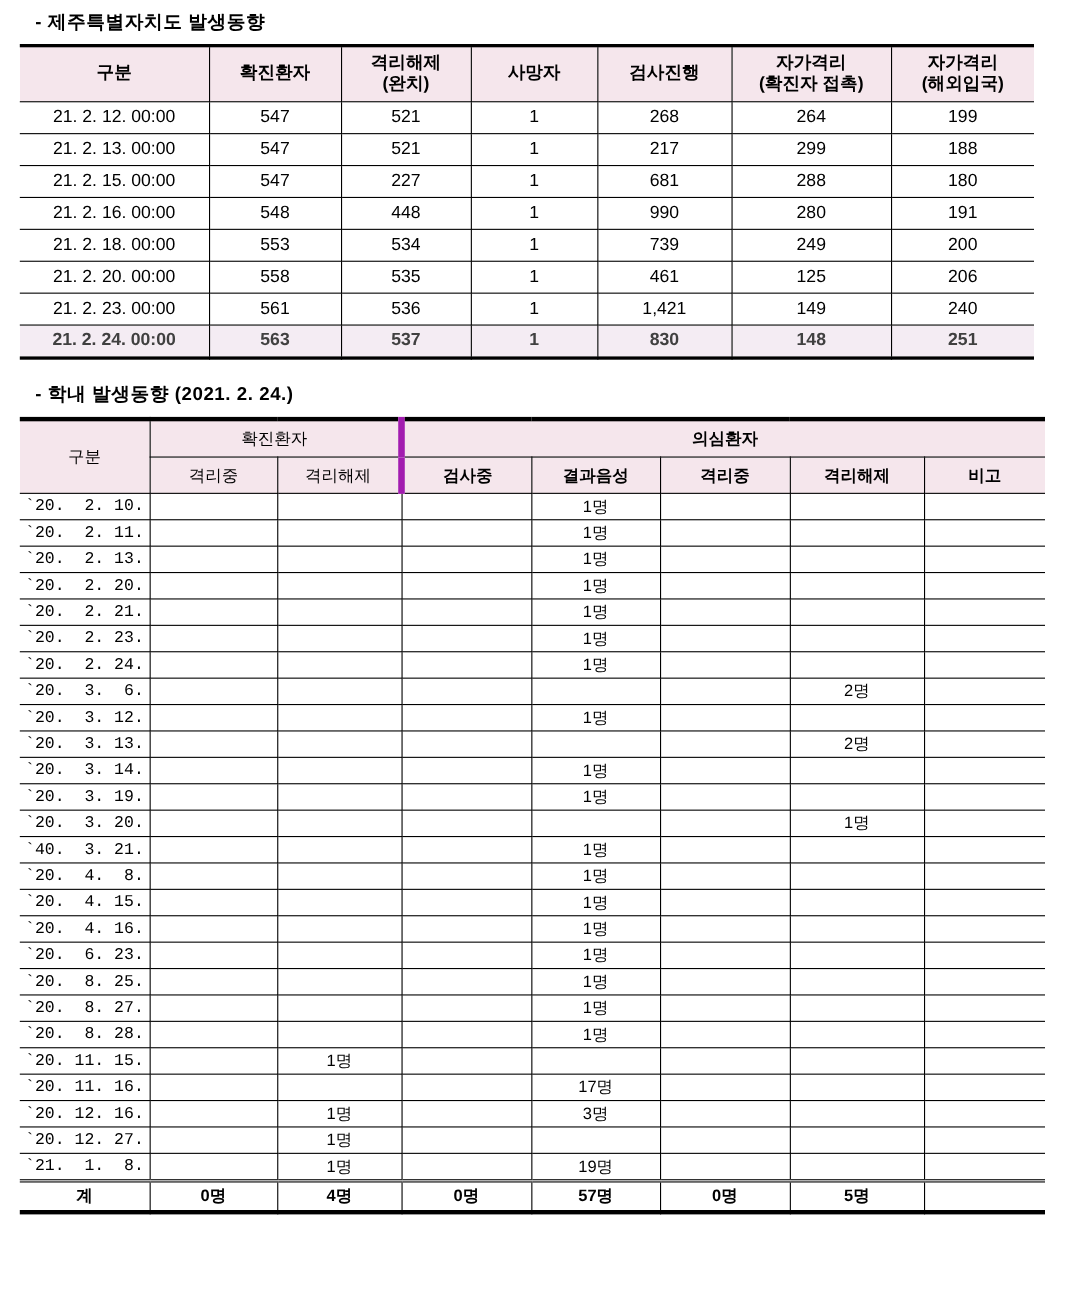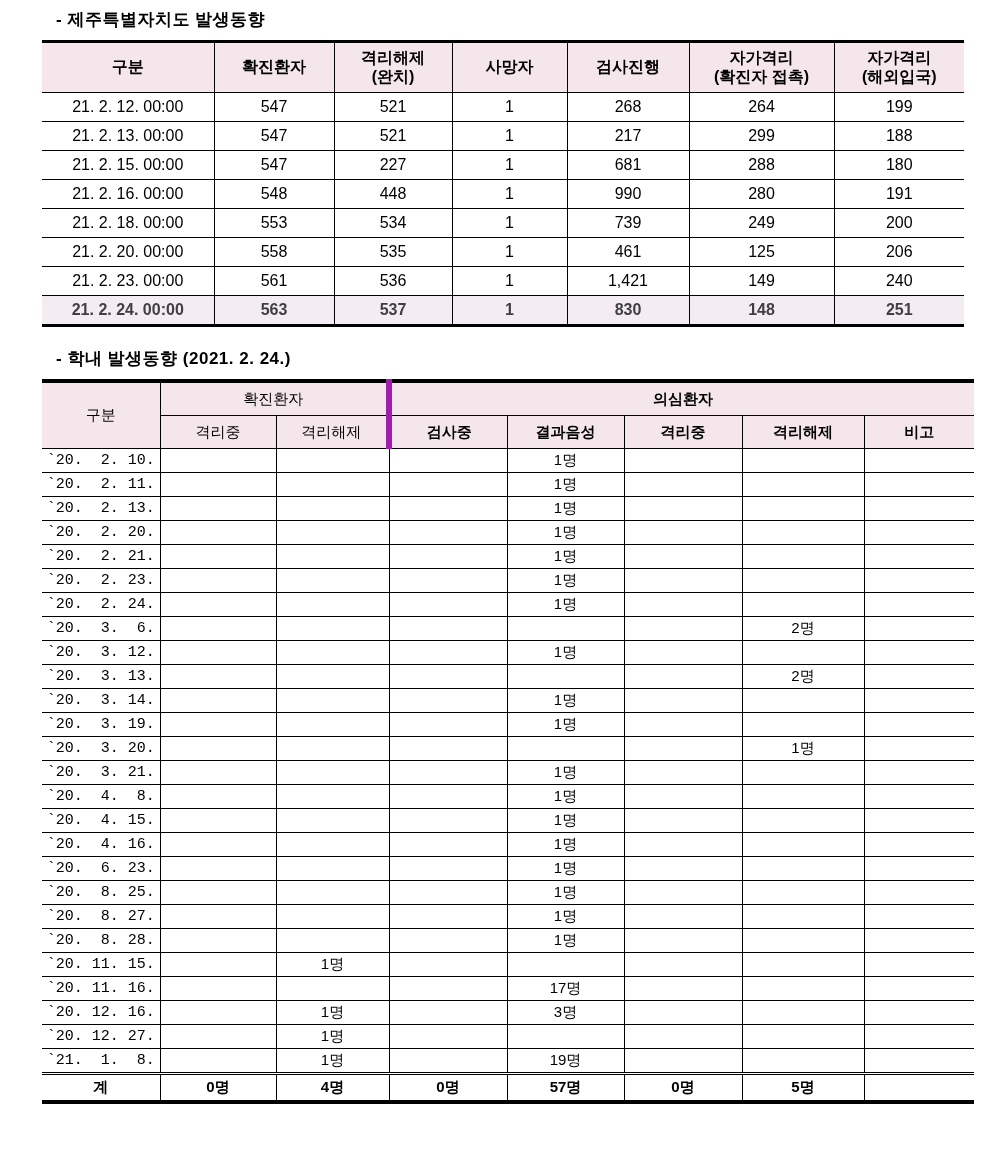--- a/index.html
+++ b/index.html
@@ -1,17 +1,17 @@
 <!DOCTYPE html>
 <html><head>
 <meta charset="utf-8">
 <style>
   html,body{margin:0;padding:0;background:#fff;}
   body{font-family:"Liberation Sans","DejaVu Sans",sans-serif;color:#000;}
-  .page{width:881px;min-height:1172px;box-sizing:border-box;padding:4px 20px 10px 42px;}
+  .page{width:881px;min-height:1172px;box-sizing:border-box;padding:4px 20px 10px 18px;}
   .sec-title{font-size:17px;font-weight:bold;margin:4px 0 9px 14px;letter-spacing:0.5px;}
   .sec-title2{margin-top:20px;}
   table{border-collapse:collapse;table-layout:fixed;}
   td,th{border:1px solid #000;text-align:center;vertical-align:middle;padding:0 2px;overflow:hidden;}
   tr>*:first-child{border-left:0;}
   tr>*:last-child{border-right:0;}
 
   
   .t1{width:922px;border-top:3px solid #000;border-bottom:3px solid #000;font-size:16px;}
   .t1 th{background:#f5e6ec;font-weight:bold;height:49px;white-space:pre-line;line-height:1.15;font-size:16px;}
@@ -288,21 +288,21 @@
           <td class="date">`20.  3. 20.</td>
           <td></td>
           <td></td>
           <td></td>
           <td></td>
           <td></td>
           <td>1명</td>
           <td></td>
         </tr>
         <tr>
-          <td class="date">`20.  3. 21.</td>
+          <td class="date">`40.  3. 21.</td>
           <td></td>
           <td></td>
           <td></td>
           <td>1명</td>
           <td></td>
           <td></td>
           <td></td>
         </tr>
         <tr>
           <td class="date">`20.  4.  8.</td>

